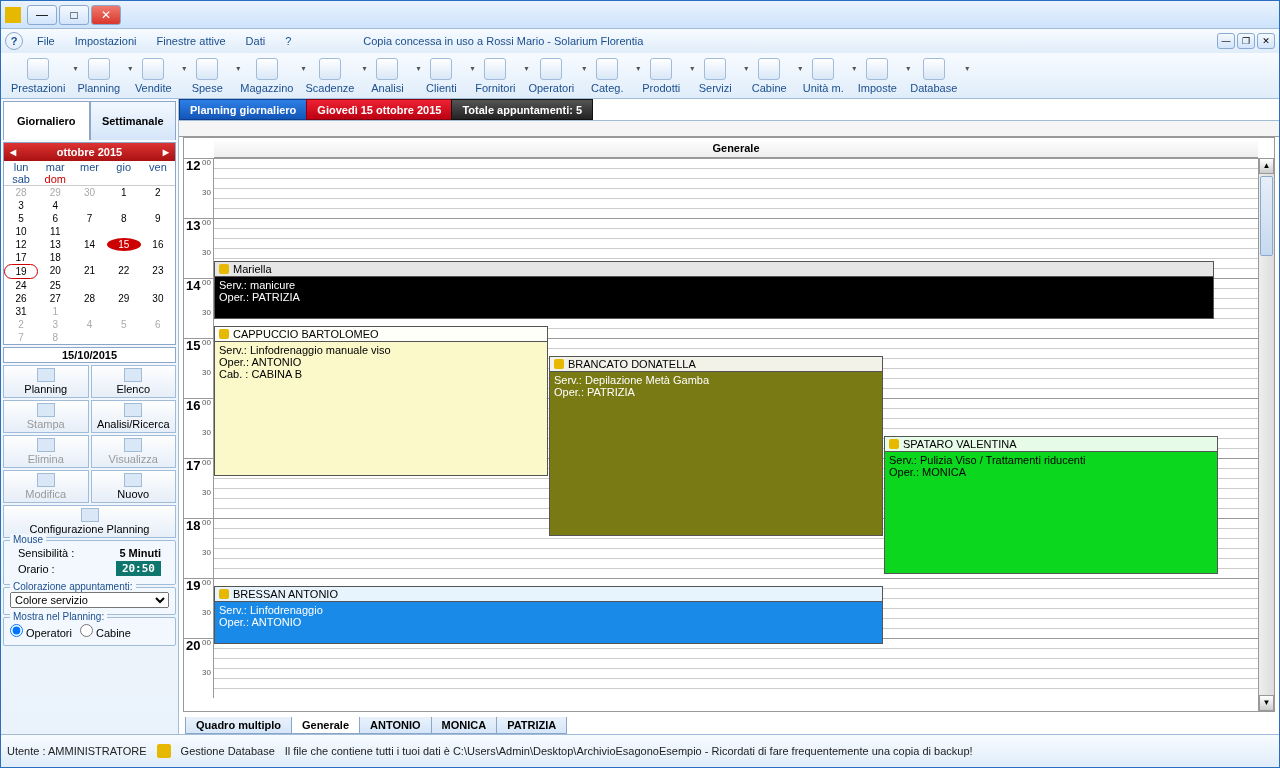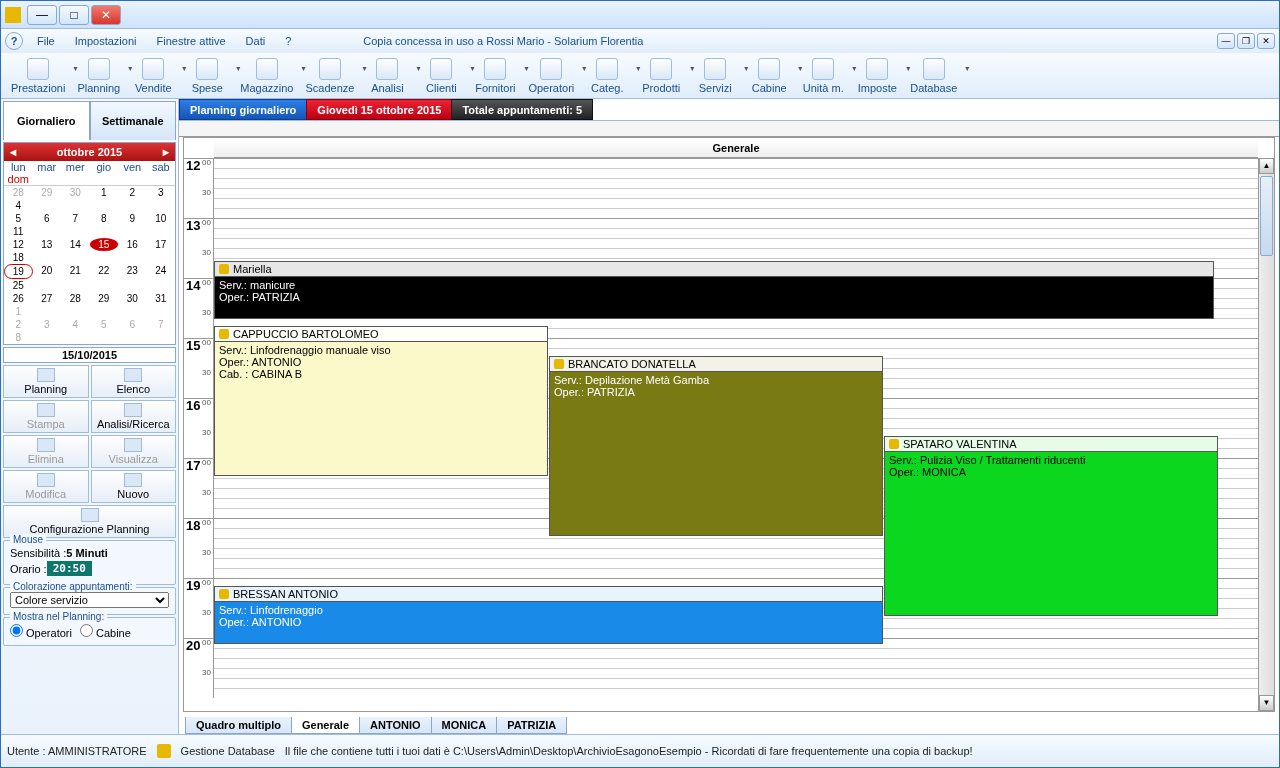--- a/index.html
+++ b/index.html
@@ -23,36 +23,36 @@
   .tbtn .dd { position: absolute; right: -6px; top: 8px; font-size: 8px; color: #555; }
   .main { flex: 1; display: flex; overflow: hidden; background: #fff; }
   .leftpane { width: 178px; background: linear-gradient(#f7fbff,#eaf2fb); border-right: 1px solid #a0bcd8; display: flex; flex-direction: column; padding: 2px; gap: 2px; overflow-y: auto; }
   .tabrow { display: flex; }
   .tab { flex: 1; padding: 13px 4px; background: linear-gradient(#f3f8ff,#d5e6f9); border: 1px solid #8ba6c6; border-bottom: none; text-align: center; font-weight: bold; cursor: pointer; }
   .tab.active { background: #fff; }
   .calendar { border: 1px solid #8ba6c6; background: #fff; }
   .cal-hdr { background: linear-gradient(#d33,#a11); color: #fff; font-weight: bold; text-align: center; padding: 3px 2px; display: flex; align-items: center; }
   .cal-hdr .nav { width: 14px; cursor: pointer; }
   .cal-hdr .title { flex: 1; }
-  .cal-days, .cal-row { display: grid; grid-template-columns: repeat(6, 1fr); text-align: center; }
+  .cal-days, .cal-row { display: grid; grid-template-columns: repeat(5, 1fr); text-align: center; }
   .cal-days { color: #1b4e8e; font-size: 10px; border-bottom: 1px solid #ccc; }
   .cal-days span:nth-child(7){color:#c00;} .cal-days span:nth-child(6){color:#1b4e8e;}
   .cal-row span { padding: 1px 0; font-size: 10px; cursor: pointer; }
   .cal-row span.other { color: #aaa; }
   .cal-row span.today { background: #c00; color: #fff; border-radius: 50%; }
   .cal-row span.sel { border: 1px solid #c00; border-radius: 8px; }
   .datebar { text-align: center; font-weight: bold; border: 1px solid #8ba6c6; background: #fff; padding: 1px; }
   .btngrid { display: grid; grid-template-columns: 1fr 1fr; gap: 2px; }
   .sbtn { border: 1px solid #a0bcd8; background: linear-gradient(#fefefe,#e6eef8); padding: 2px 2px; text-align: center; cursor: pointer; display: flex; flex-direction: column; align-items: center; gap: 1px; }
   .sbtn .sicon { width: 18px; height: 14px; background: #d9e7f7; border: 1px solid #a0bcd8; }
   .sbtn.disabled { color: #999; }
   .sbtn.full { grid-column: 1 / span 2; }
   .group { border: 1px solid #a0bcd8; border-radius: 2px; padding: 4px 6px 6px; position: relative; background: #f3f8fe; }
   .group .glabel { position: absolute; top: -7px; left: 6px; background: #f3f8fe; padding: 0 3px; font-size: 10px; color: #1b4e8e; }
-  .kv { display: flex; align-items: center; margin: 2px 0; }
+  .kv { display: flex; justify-content: space-between; align-items: center; margin: 2px 8px; }
   .timebox { background: #0f766e; color: #fff; padding: 1px 6px; font-family: monospace; font-weight: bold; }
   select { width: 100%; font-size: 11px; }
   .radio-row { display: flex; gap: 8px; margin-top: 2px; }
   .rightpane { flex: 1; display: flex; flex-direction: column; overflow: hidden; }
   .infobar { height: 22px; display: flex; align-items: stretch; border-bottom: 1px solid #a0bcd8; }
   .chip { display: flex; align-items: center; padding: 0 10px; font-weight: bold; border: 1px solid #888; margin-right: -1px; }
   .chip.blue { background: linear-gradient(#2d7fe6,#1356b8); color: #fff; border-color:#0c3f8d;}
   .chip.red  { background: linear-gradient(#e23,#b01); color: #fff; border-color:#801;}
   .chip.dark { background: linear-gradient(#555,#222); color: #fff; border-color:#111;}
   .ruler { height: 16px; border-bottom: 1px solid #999; background: #f5f5f5; position: relative; }
@@ -466,21 +466,21 @@
 Cab. : CABINA B</div>
             </div>
             <div class="appt" style="top: 198px; left: 335px; width: 334px; height: 180px; background: rgb(122, 122, 21); color: rgb(255, 255, 255);">
               <div class="ahdr">
                 <span class="aicon"></span>
                 <span>BRANCATO DONATELLA</span>
               </div>
               <div class="abody">Serv.: Depilazione Metà Gamba
 Oper.: PATRIZIA</div>
             </div>
-            <div class="appt" style="top: 278px; left: 670px; width: 334px; height: 180px; background: rgb(11, 215, 30); color: rgb(0, 0, 0);">
+            <div class="appt" style="top: 278px; left: 670px; width: 334px; height: 138px; background: rgb(11, 215, 30); color: rgb(0, 0, 0);">
               <div class="ahdr">
                 <span class="aicon"></span>
                 <span>SPATARO VALENTINA</span>
               </div>
               <div class="abody">Serv.: Pulizia Viso / Trattamenti riducenti
 Oper.: MONICA</div>
             </div>
             <div class="appt" style="top: 428px; left: 0px; width: 669px; height: 58px; background: rgb(26, 138, 232); color: rgb(255, 255, 255);">
               <div class="ahdr">
                 <span class="aicon"></span>

